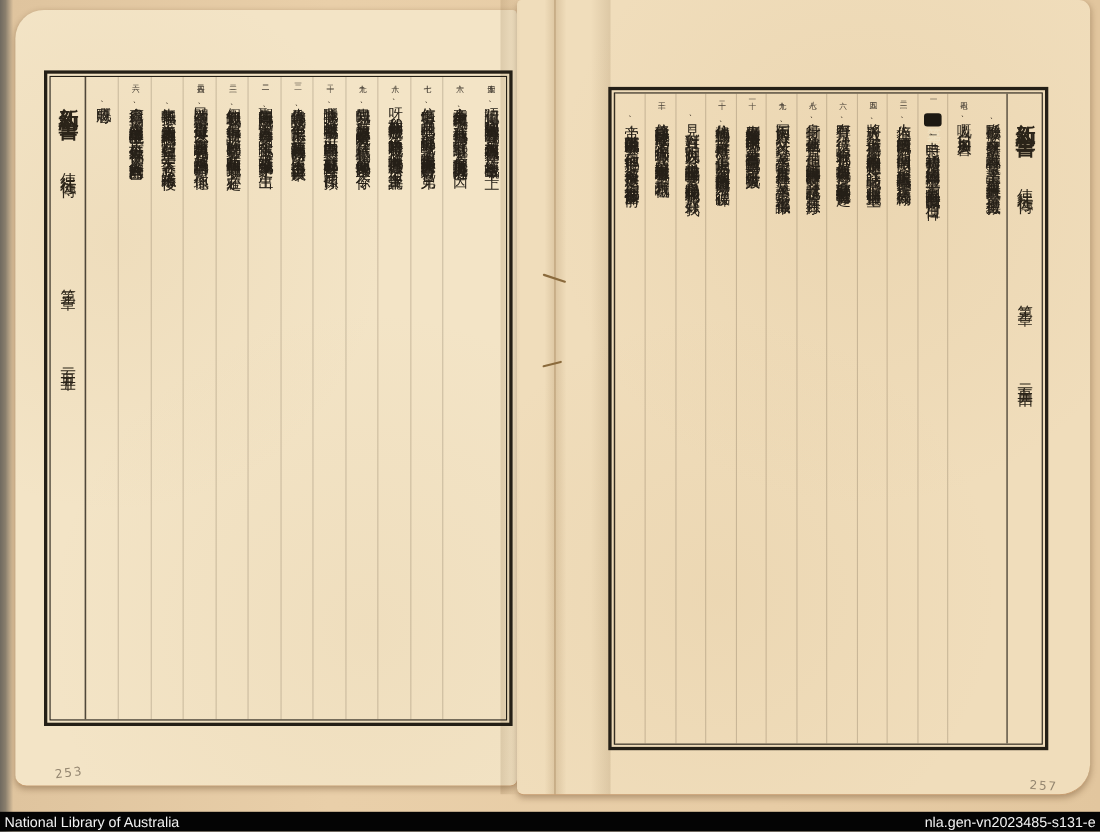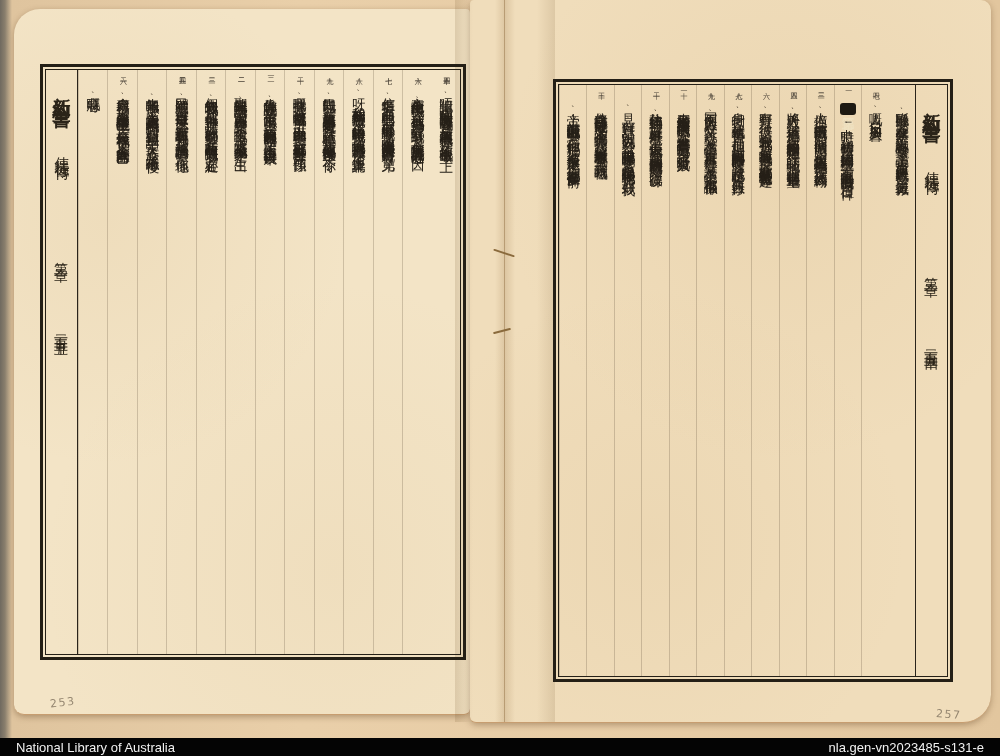--- a/index.html
+++ b/index.html
@@ -78,21 +78,21 @@
   .pencil{
     position:absolute;font-family:"DejaVu Sans", sans-serif;
     font-size:11px;color:#8b7d68;letter-spacing:1.5px;opacity:.9;
   }
   .pencil-left{left:50px;top:696px;transform:rotate(-7deg);}
   .pencil-right{left:936px;top:708px;transform:rotate(4deg);}
   
   .bar{
     position:absolute;left:0;right:0;bottom:0;height:18px;background:#040404;
     display:flex;justify-content:space-between;align-items:center;
-    padding:0 16px;box-sizing:border-box;
+    padding:0 4px;box-sizing:border-box;
     font-family:"Liberation Sans", sans-serif;font-size:13px;color:#f2f2f2;
   }
 </style>
 </head>
 <body>
 
 <div id="stage">
 
   <div class="page page-left"></div>
   <div class="page page-right"></div>

